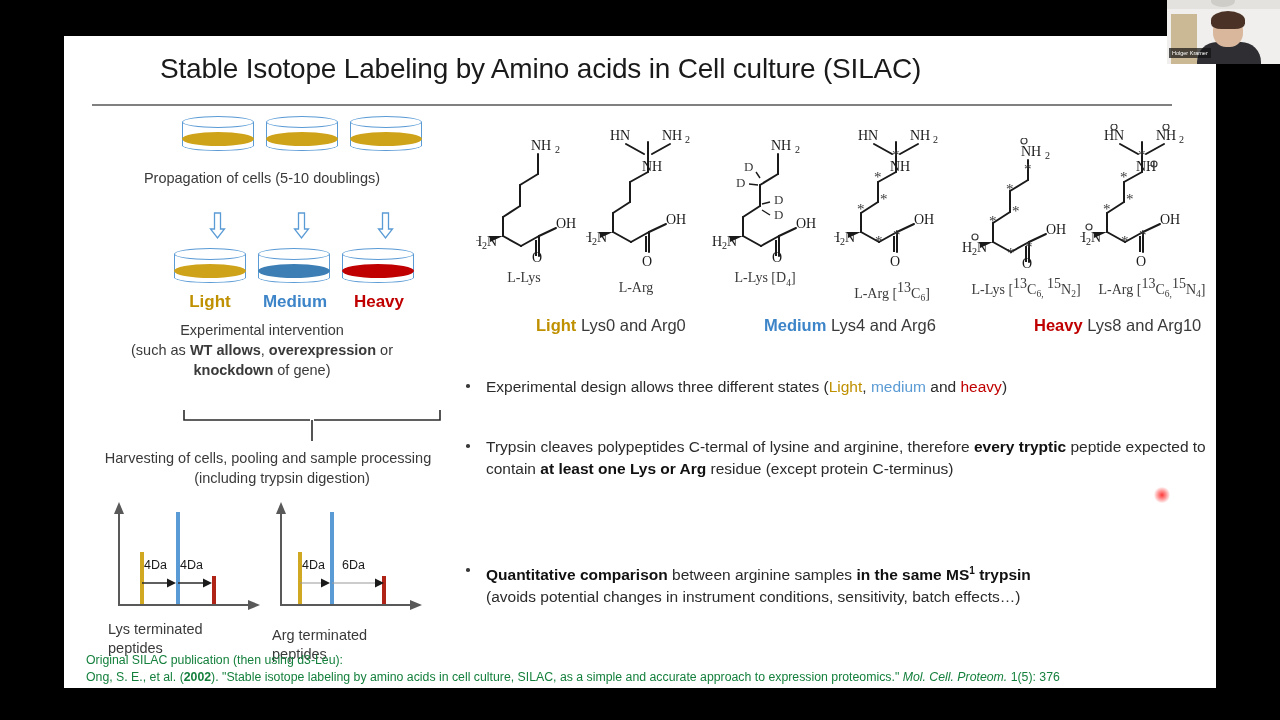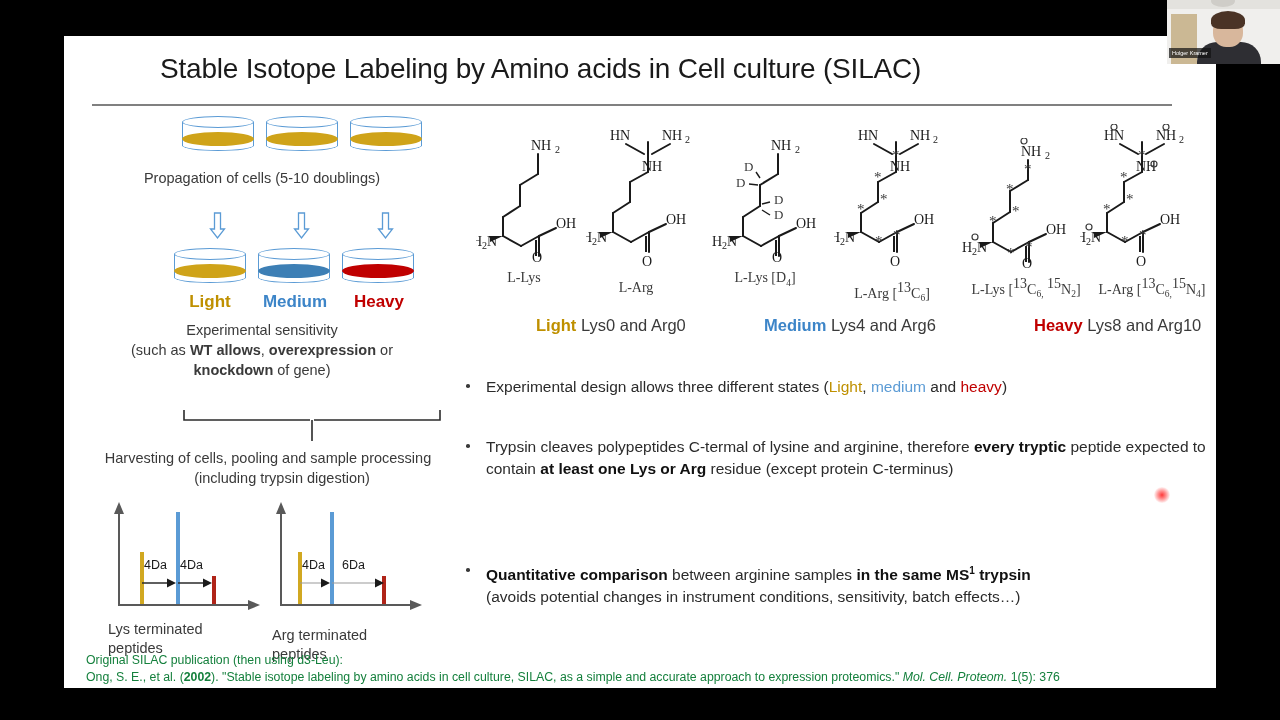--- a/index.html
+++ b/index.html
@@ -229,21 +229,21 @@
             <div class="media" style="background:#c00000;"></div>
           <div class="base"></div>
             <div class="rim"></div>
         </div>
       </div>
 
       <div class="state-label" style="left:102px; top:176px; width:72px; color:#bf9000;">Light</div>
       <div class="state-label" style="left:180px; top:176px; width:86px; color:#3d85c8;">Medium</div>
       <div class="state-label" style="left:270px; top:176px; width:74px; color:#c00000;">Heavy</div>
 
-      <div class="cap-text" style="top:204px;">Experimental sensitivity</div>
+      <div class="cap-text" style="top:204px;">Experimental intervention</div>
       <div class="cap-text" style="top:224px;"><span>(such as </span><b>WT allows</b><span>, </span><b>overexpression</b><span> or</span></div>
       <div class="cap-text" style="top:244px;"><b>knockdown</b><span> of gene)</span></div>
 
       <div id="brace">
         <svg width="260" height="34" viewBox="0 0 260 34">
           <path d="M2 2 L2 12 L128 12 M132 12 L258 12 L258 2 M130 12 L130 33" fill="none" stroke="#2b2b2b" stroke-width="1.6"></path>
         </svg>
       </div>
 
       <div class="cap-text" style="top:332px;padding-left:12px;">Harvesting of cells, pooling and sample processing</div>

